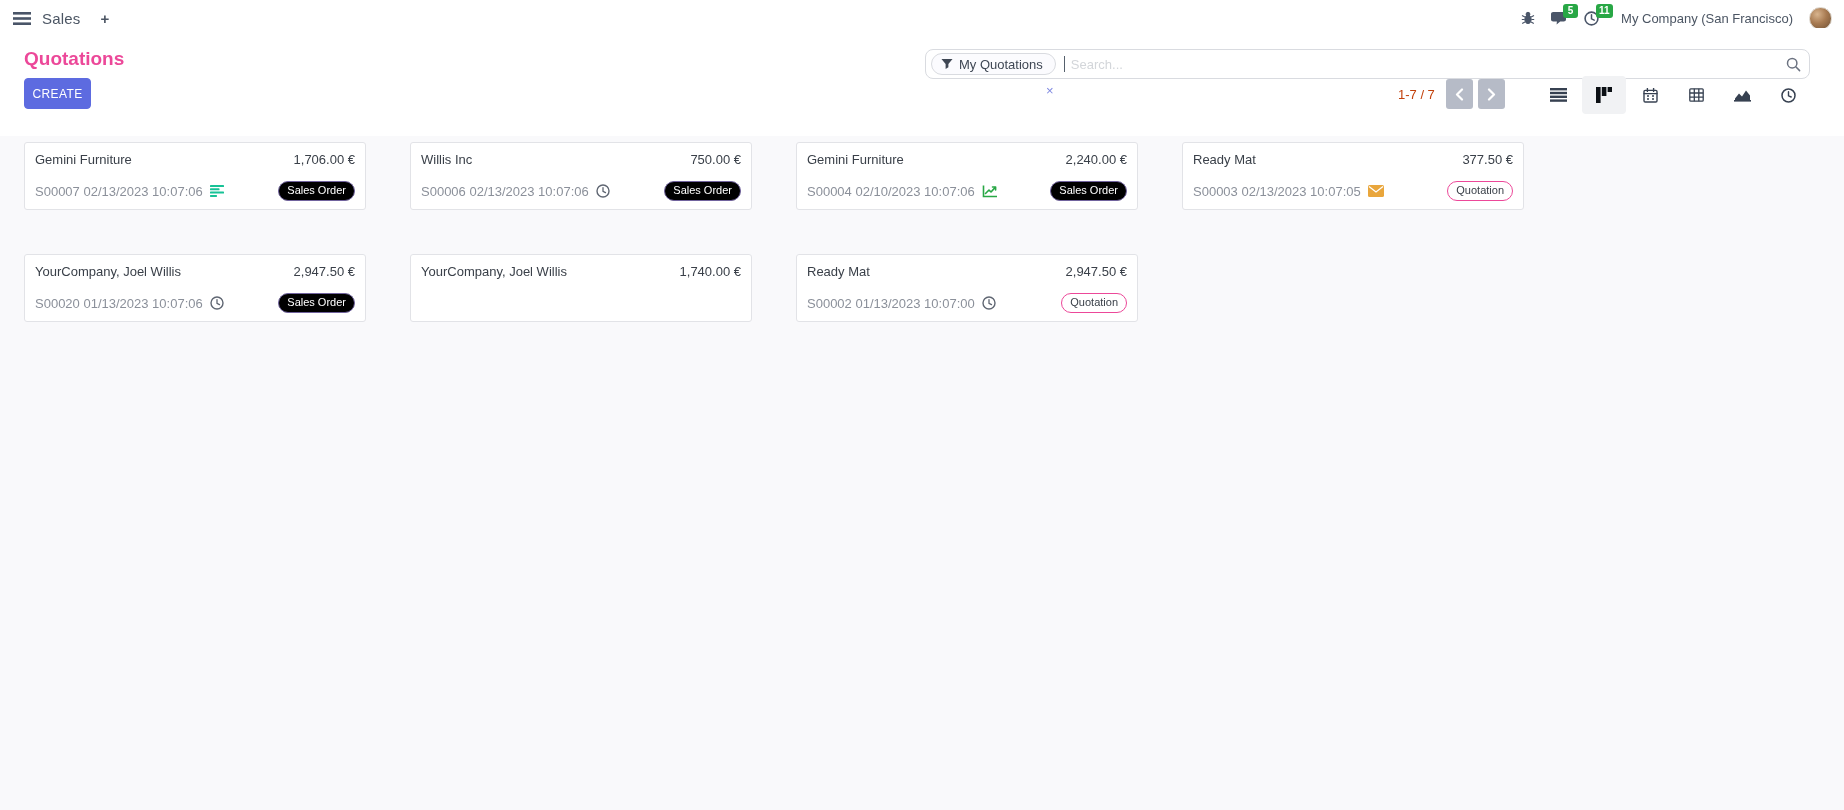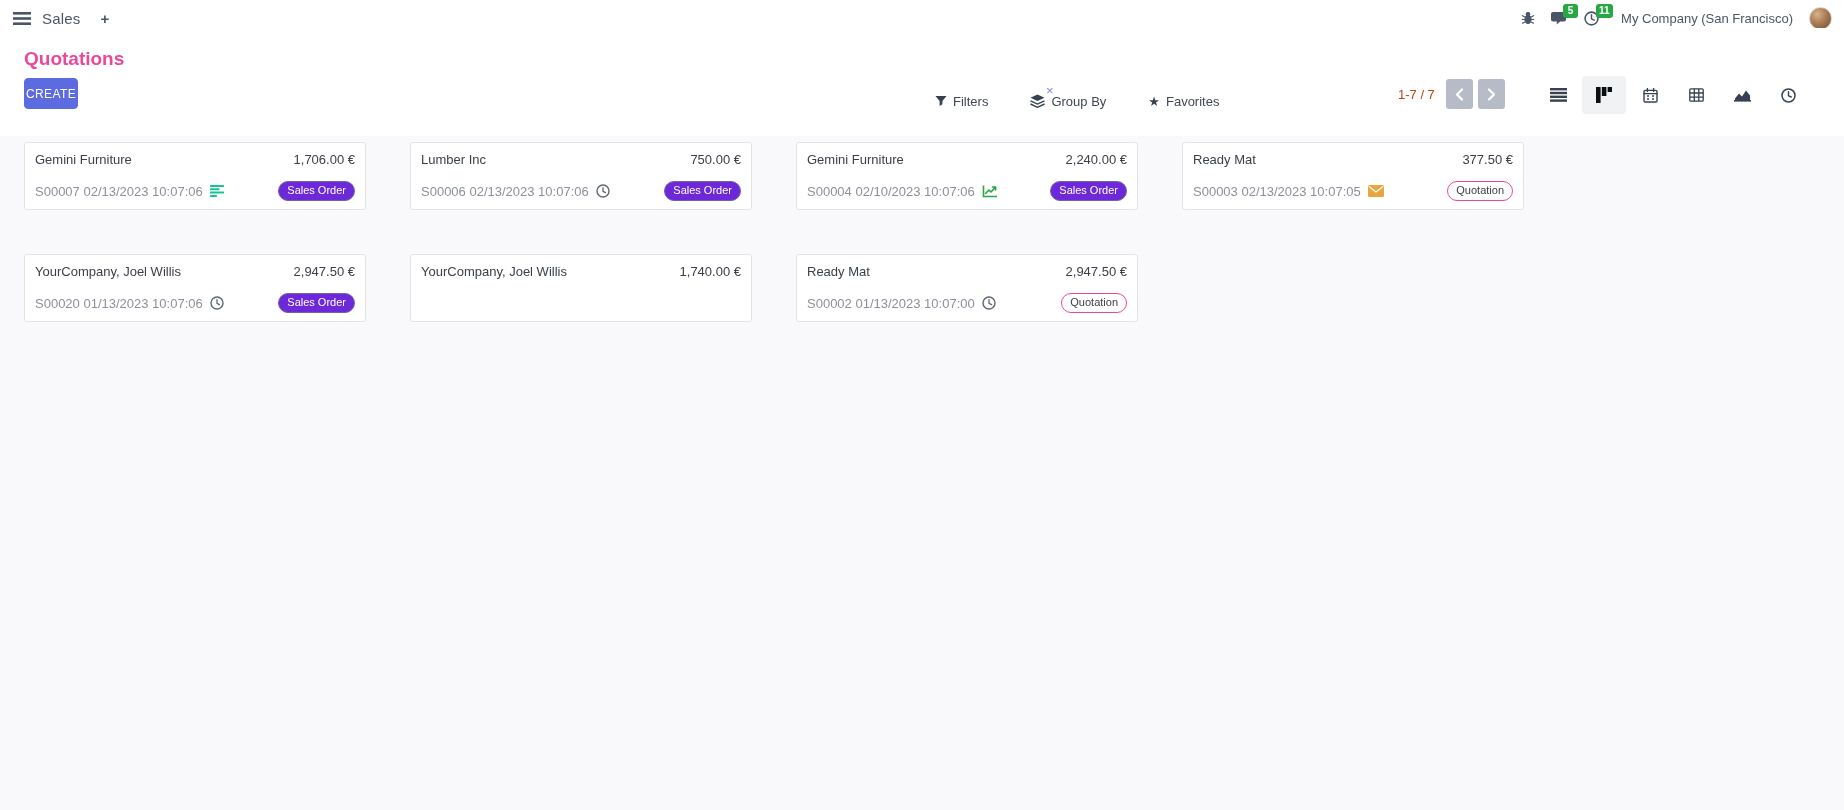--- a/index.html
+++ b/index.html
@@ -12,21 +12,21 @@
   .plus-btn { margin-left:20px; font-size:15px; font-weight:bold; color:#4c5664; cursor:pointer; }
   .nav-right { margin-left:auto; display:flex; align-items:center; gap:16px; }
   .systray-item { position:relative; display:flex; align-items:center; cursor:pointer; }
   .sys-badge { position:absolute; top:-7px; left:12px; background:#28a745; color:#fff; font-size:10px; font-weight:bold; line-height:14px; min-width:15px; text-align:center; padding:0 3px; border-radius:3px; }
   .company-name { font-size:13px; color:#4b5563; margin-left:6px; }
   .avatar { width:23px; height:23px; border-radius:50%; background:radial-gradient(circle at 35% 30%, #d8b48e 0%, #a87b52 45%, #6e4f33 100%); border:1px solid #d9d2c8; cursor:pointer; }
 
   
   .control-panel { position:relative; height:108px; background:#fff; }
   .page-title { position:absolute; left:24px; top:20px; font-size:19px; color:#ec4899; }
-  .create-btn { position:absolute; left:24px; top:50px; width:54px; height:31px; background:#5d6be0; border:1px solid #5d6be0; border-radius:4px; color:#fff; font-size:12px; letter-spacing:.4px; cursor:pointer; font-family:inherit; }
+  .create-btn { position:absolute; left:24px; top:50px; width:67px; height:31px; background:#5d6be0; border:1px solid #5d6be0; border-radius:4px; color:#fff; font-size:12px; letter-spacing:.4px; cursor:pointer; font-family:inherit; }
 
   .search-box { position:absolute; left:925px; top:21px; width:885px; height:30px; border:1px solid #d9dbe0; border-radius:8px; background:#fff; display:flex; align-items:center; padding:0 8px 0 5px; }
   .facet { display:flex; align-items:center; gap:6px; height:22px; padding:0 12px 0 9px; border:1px solid #d9dbe0; border-radius:12px; background:#fbfbfe; cursor:pointer; }
   .facet-label { font-size:13px; color:#3f4754; white-space:nowrap; }
   .text-caret { width:1px; height:16px; background:#55606c; margin-left:8px; }
   .search-input { flex:1; border:none; outline:none; font-size:13px; color:#3f4754; padding:0 6px; background:transparent; font-family:inherit; }
   .search-input::placeholder { color:#d3d6da; }
   .facet-remove { position:absolute; left:1046px; top:56px; font-size:13px; color:#7e88e0; cursor:pointer; line-height:1; }
 
   .cp-buttons { position:absolute; left:935px; top:58px; height:30px; display:flex; align-items:center; gap:42px; }
@@ -46,21 +46,21 @@
   .kanban { display:flex; flex-wrap:wrap; column-gap:19px; row-gap:4px;gap:44px; }
   .kcard { width:342px; height:68px; background:#fff; border:1px solid #e2e3e7; border-radius:3px; padding:9px 10px 8px 10px; display:flex; flex-direction:column; justify-content:space-between; cursor:pointer; }
   .kcard-top { display:flex; justify-content:space-between; align-items:baseline; }
   .kcard-name { font-size:13px; color:#3a4049; font-weight:500; }
   .kcard-amount { font-size:13px; color:#3a4049; }
   .kcard-bottom { display:flex; align-items:center; }
   .kcard-ref { font-size:13px; color:#8b909a; }
   .act-icon { margin-left:7px; display:flex; align-items:center; }
   .spacer { flex:1; }
   .badge { font-size:11px; line-height:1; padding:3px 8px 4px 8px; border-radius:10px; white-space:nowrap; }
-  .badge.filled { background:#6d28d9; color:#fff; border:1px solid #71639e; }
+  .badge.filled { background:#000000; color:#fff; border:1px solid #71639e; }
   .badge.outline { background:#fff; color:#3a4049; border:1px solid #ec4899; }
 
   svg { display:block; }
 </style>
 </head>
 <body>
 
 <header class="navbar">
   <span class="menu-btn">
     <svg width="18" height="13" viewBox="0 0 18 13" fill="#4a5568">
@@ -95,42 +95,36 @@
     </span>
     <span class="company-name">My Company (San Francisco)</span>
     <span class="avatar"></span>
   </div>
 </header>
 
 <section class="control-panel">
   <h1 class="page-title">Quotations</h1>
   <button class="create-btn">CREATE</button>
 
+  <div class="search-box">
+    <span class="facet">
+      <svg width="12" height="12" viewBox="0 0 13 12" fill="#3f4754">
+          <path d="M.5.5h12L8 6v3.4L5 11.5V6z"></path>
+        </svg>
+      <span class="facet-label">My Quotations</span>
+    </span>
+    <span class="text-caret"></span>
+    <input class="search-input" type="text" placeholder="Search..." style="">
+    <svg width="15" height="15" viewBox="0 0 15 15" fill="none" stroke="#6b7280" stroke-width="1.5">
+      <circle cx="6.2" cy="6.2" r="4.7"></circle>
+        <path d="M9.8 9.8 L13.6 13.6" stroke-linecap="round"></path>
+    </svg>
+  </div>
   <span class="facet-remove">×</span>
 
-  <div class="cp-buttons">
-    <button class="cp-btn">
-      <svg width="12" height="12" viewBox="0 0 13 12" fill="#374151">
-          <path d="M.5.5h12L8 6v3.4L5 11.5V6z"></path>
-        </svg>
-      <span>Filters</span>
-    </button>
-    <button class="cp-btn">
-      <svg width="15" height="14" viewBox="0 0 16 14">
-        <path d="M8 0 15.5 3.5 8 7 .5 3.5z" fill="#374151"></path>
-        <path d="M.5 6.8 8 10.3 15.5 6.8" fill="none" stroke="#374151" stroke-width="1.5"></path>
-        <path d="M.5 10.2 8 13.7 15.5 10.2" fill="none" stroke="#374151" stroke-width="1.5"></path>
-      </svg>
-      <span>Group By</span>
-    </button>
-    <button class="cp-btn">
-      <span class="star-glyph">★</span>
-      <span>Favorites</span>
-    </button>
-  </div>
 
   <div class="pager">
     <span class="pager-value">1-7 / 7</span>
     <button class="pager-btn">
       <svg width="9" height="13" viewBox="0 0 9 13" fill="none" stroke="#fff" stroke-width="2.2" stroke-linecap="round" stroke-linejoin="round">
           <path d="M7 1.5 2 6.5 7 11.5"></path>
         </svg>
     </button>
     <button class="pager-btn">
       <svg width="9" height="13" viewBox="0 0 9 13" fill="none" stroke="#fff" stroke-width="2.2" stroke-linecap="round" stroke-linejoin="round">
@@ -201,21 +195,21 @@
             </svg>
       </span>
 
       <span class="spacer"></span>
       <span class="badge filled">Sales Order</span>
     </div>
   </article>
 
   <article class="kcard">
     <div class="kcard-top">
-      <span class="kcard-name">Lumber Inc</span>
+      <span class="kcard-name">Willis Inc</span>
       <span class="kcard-amount">750.00 €</span>
     </div>
     <div class="kcard-bottom">
       <span class="kcard-ref">S00006 02/13/2023 10:07:06</span>
 
       <span class="act-icon">
         <svg width="14" height="14" viewBox="0 0 14 14" fill="none" stroke="#5f6672">
               <circle cx="7" cy="7" r="6" stroke-width="1.4"></circle>
               <path d="M7 3.6 V7.3 L9.5 8.6" stroke-width="1.3" stroke-linecap="round"></path>
             </svg>

